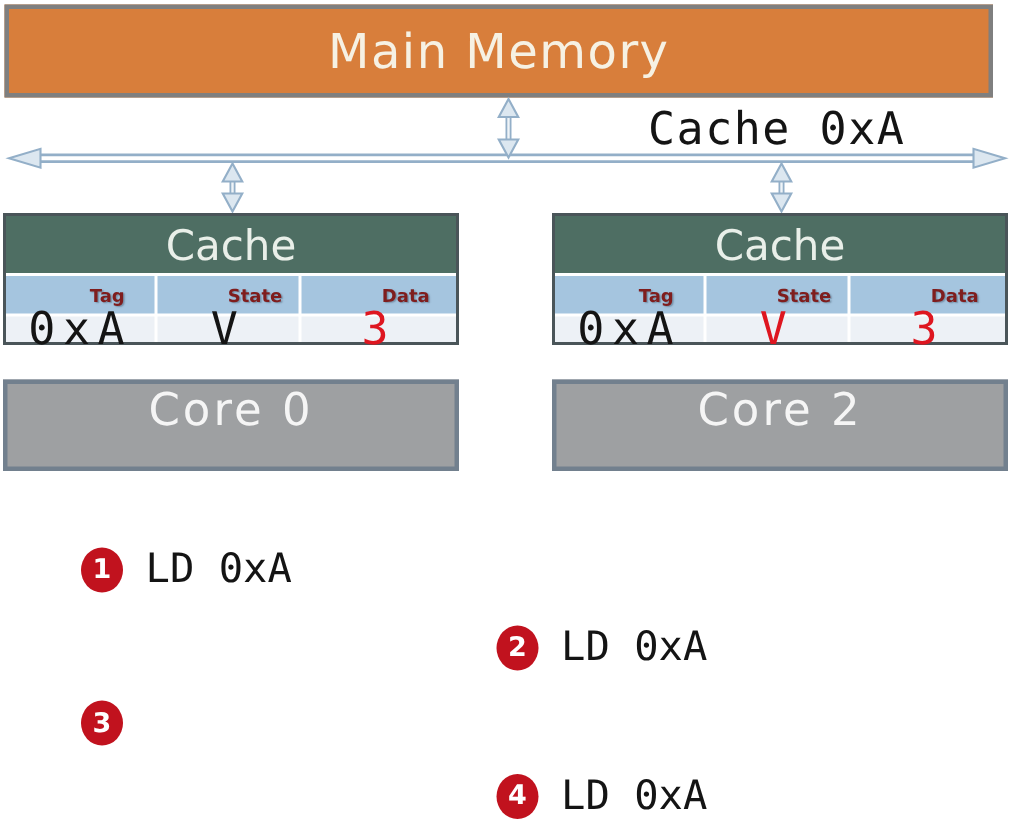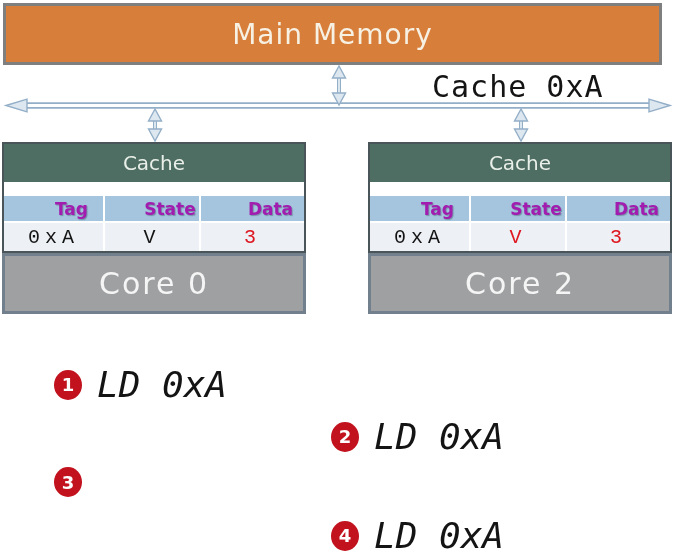--- a/index.html
+++ b/index.html
@@ -13,61 +13,61 @@
   }
   html,body{margin:0;padding:0;background:#FFFFFF;}
   .stage{position:relative;width:676px;height:556px;background:#FFFFFF;overflow:hidden;
          font-family:"DejaVu Sans",sans-serif;}
   .mono{font-family:"DejaVu Sans Mono",monospace;}
 
   
   .memory{position:absolute;left:3px;top:3px;width:659px;height:62px;box-sizing:border-box;
           background:var(--memory-fill);border:3px solid var(--memory-border);
           display:flex;align-items:center;justify-content:center;}
-  .memory span{color:var(--header-text);font-size:28px;letter-spacing:1px;}
+  .memory span{color:var(--header-text);font-size:32px;letter-spacing:1px;}
 
   
   .arrows{position:absolute;left:0;top:0;width:676px;height:150px;}
 
   
   .busrd{position:absolute;left:432px;top:69px;font-size:30px;letter-spacing:1px;
          color:var(--text-dark);white-space:nowrap;}
 
   
   .cache{position:absolute;top:142px;width:304px;box-sizing:border-box;
          border:2px solid var(--table-border);background:#FFFFFF;}
   .cache0{left:2px;} .cache1{left:368px;}
   .cache-title{height:38px;background:var(--cache-header-fill);
                display:flex;align-items:center;justify-content:center;
-               color:#E9EFE9;font-size:20px;margin-bottom:14px;}
+               color:#E9EFE9;font-size:28px;margin-bottom:2px;}
   .cache-grid{display:grid;grid-template-columns:99px 94px 1fr;gap:2px;background:#FFFFFF;}
   .hcell{height:25px;background:var(--column-header-fill);
          display:flex;align-items:center;justify-content:center;
-         color:#a21caf;font-size:17px;font-weight:bold;
+         color:#7f1d1d;font-size:12px;font-weight:bold;
          text-shadow:1px 1px 1px rgba(60,80,100,0.45);padding-left:36px;}
-  .dcell{height:28px;background:var(--data-row-fill);
+  .dcell{height:17px;background:var(--data-row-fill);
          display:flex;align-items:center;justify-content:center;
-         color:var(--text-dark);font-size:20px;letter-spacing:5px;font-family:Liberation Mono, monospace;}
+         color:var(--text-dark);font-size:30px;letter-spacing:5px;}
   .dcell.red{color:var(--red-accent);}
 
   
   .core{position:absolute;top:253px;width:304px;height:61px;box-sizing:border-box;
         background:var(--core-fill);border:3px solid var(--core-border);
-        display:flex;align-items:center;justify-content:center;
+        display:flex;justify-content:center;
         color:#F5F5F5;font-size:30px;letter-spacing:2px;}
   .core0{left:2px;} .core1{left:368px;}
 
   
   .op{position:absolute;display:flex;align-items:center;gap:15px;}
   .op1{left:54px;top:364px;} .op2{left:331px;top:416px;}
   .op3{left:54px;top:467px;} .op4{left:331px;top:515px;}
   .op-badge{width:28px;height:30px;border-radius:50%;background:var(--red-badge);
             display:flex;align-items:center;justify-content:center;
             color:#FFFFFF;font-size:18px;font-weight:bold;font-family:"DejaVu Sans",sans-serif;}
-  .op-label{font-size:36px;color:var(--text-dark);white-space:nowrap;font-style:italic;}
+  .op-label{font-size:27px;color:var(--text-dark);white-space:nowrap;}
 </style>
 </head>
 <body>
 
 <div class="stage">
 
   <div class="memory">
     <span>Main Memory</span>
   </div>
 

